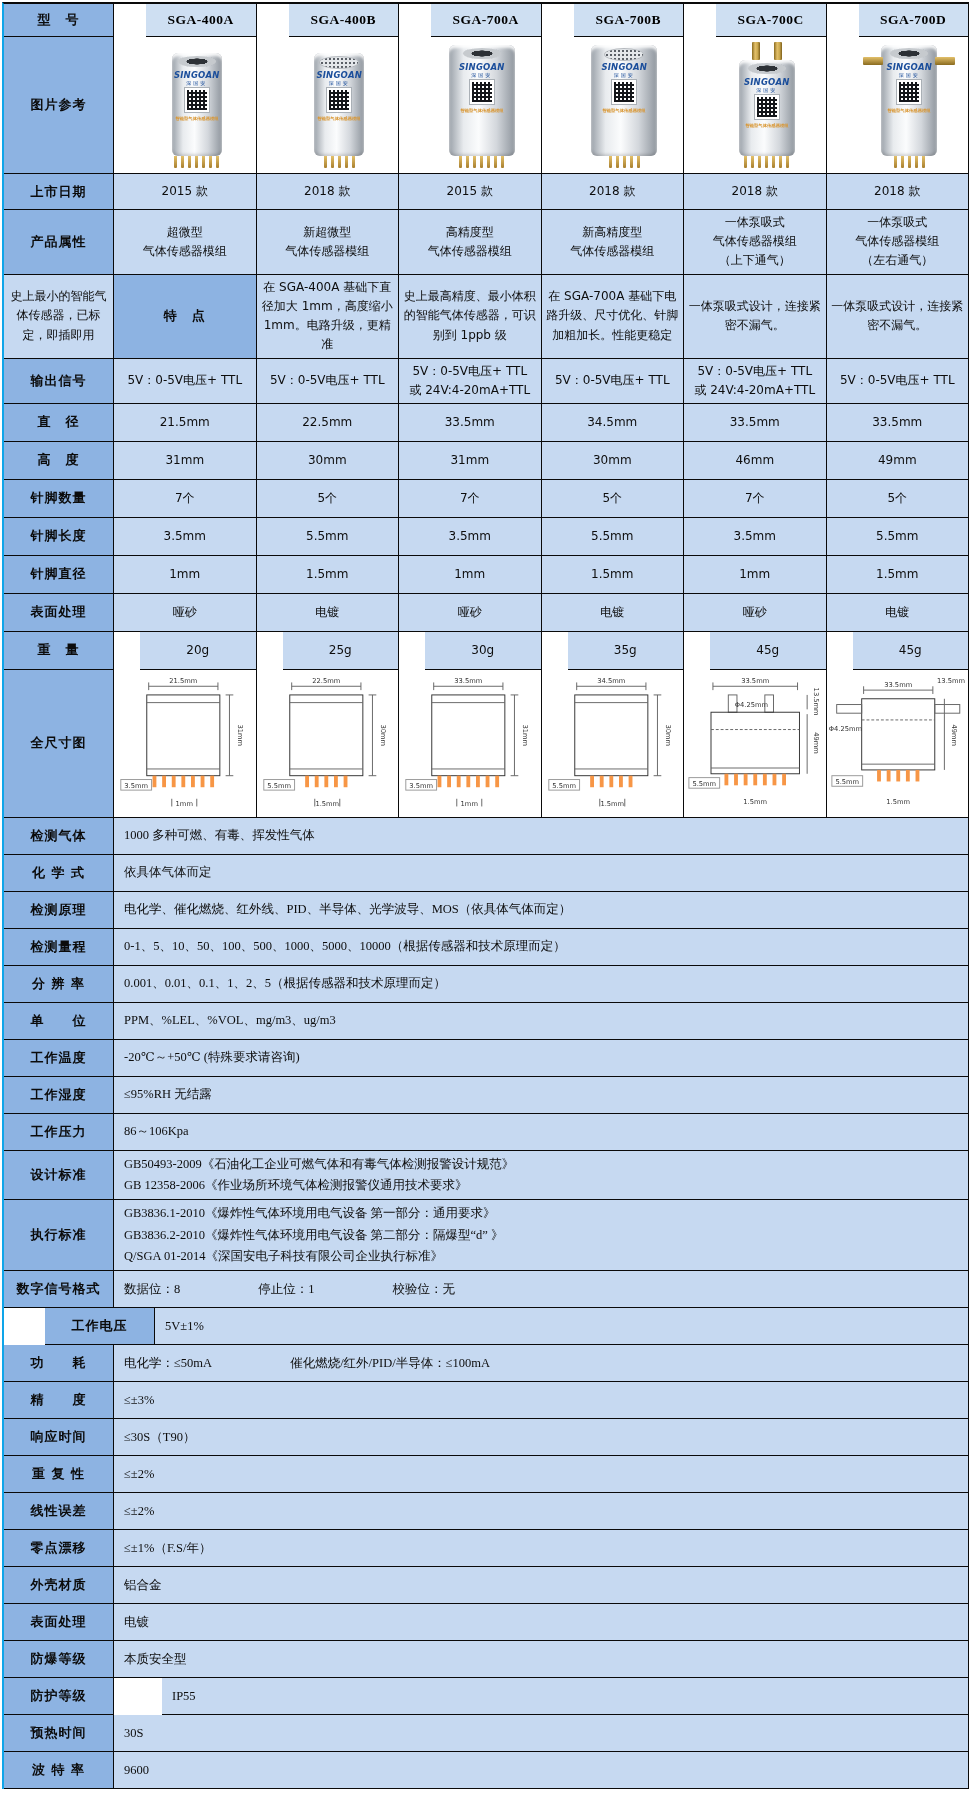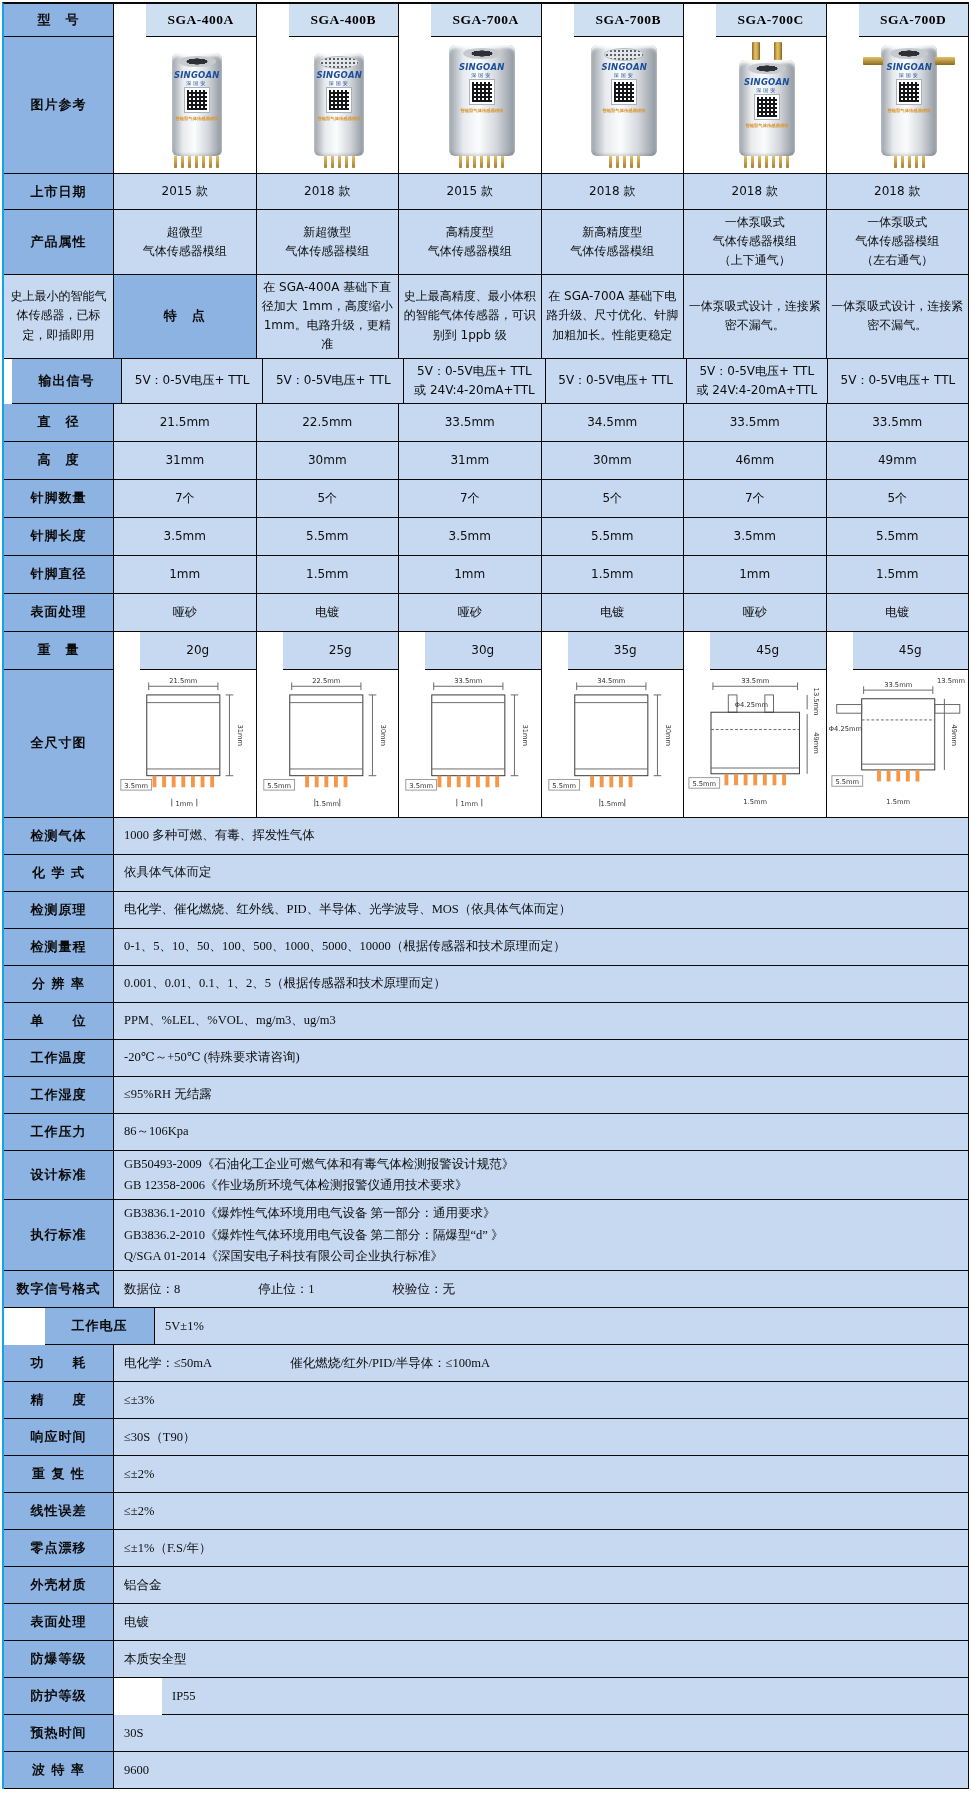--- a/index.html
+++ b/index.html
@@ -216,21 +216,21 @@
       </div>
       <div class="row" style="min-height: 84px;">
         <div class="cell value-cell">史上最小的智能气体传感器，已标定，即插即用</div>
         <div class="cell label-cell">特　点</div>
         <div class="cell value-cell">在 SGA-400A 基础下直径加大 1mm，高度缩小 1mm。电路升级，更精准</div>
         <div class="cell value-cell">史上最高精度、最小体积的智能气体传感器，可识别到 1ppb 级</div>
         <div class="cell value-cell">在 SGA-700A 基础下电路升级、尺寸优化、针脚加粗加长。性能更稳定</div>
         <div class="cell value-cell">一体泵吸式设计，连接紧密不漏气。</div>
         <div class="cell value-cell">一体泵吸式设计，连接紧密不漏气。</div>
       </div>
-      <div class="row" style="min-height: 45px; margin-left: 8px;">
+      <div class="row" style="min-height: 45px;">
         <div class="cell label-cell">输出信号</div>
         <div class="cell value-cell">5V：0-5V电压+ TTL</div>
         <div class="cell value-cell">5V：0-5V电压+ TTL</div>
         <div class="cell value-cell">5V：0-5V电压+ TTL
 或 24V:4-20mA+TTL</div>
         <div class="cell value-cell">5V：0-5V电压+ TTL</div>
         <div class="cell value-cell">5V：0-5V电压+ TTL
 或 24V:4-20mA+TTL</div>
         <div class="cell value-cell">5V：0-5V电压+ TTL</div>
       </div>

